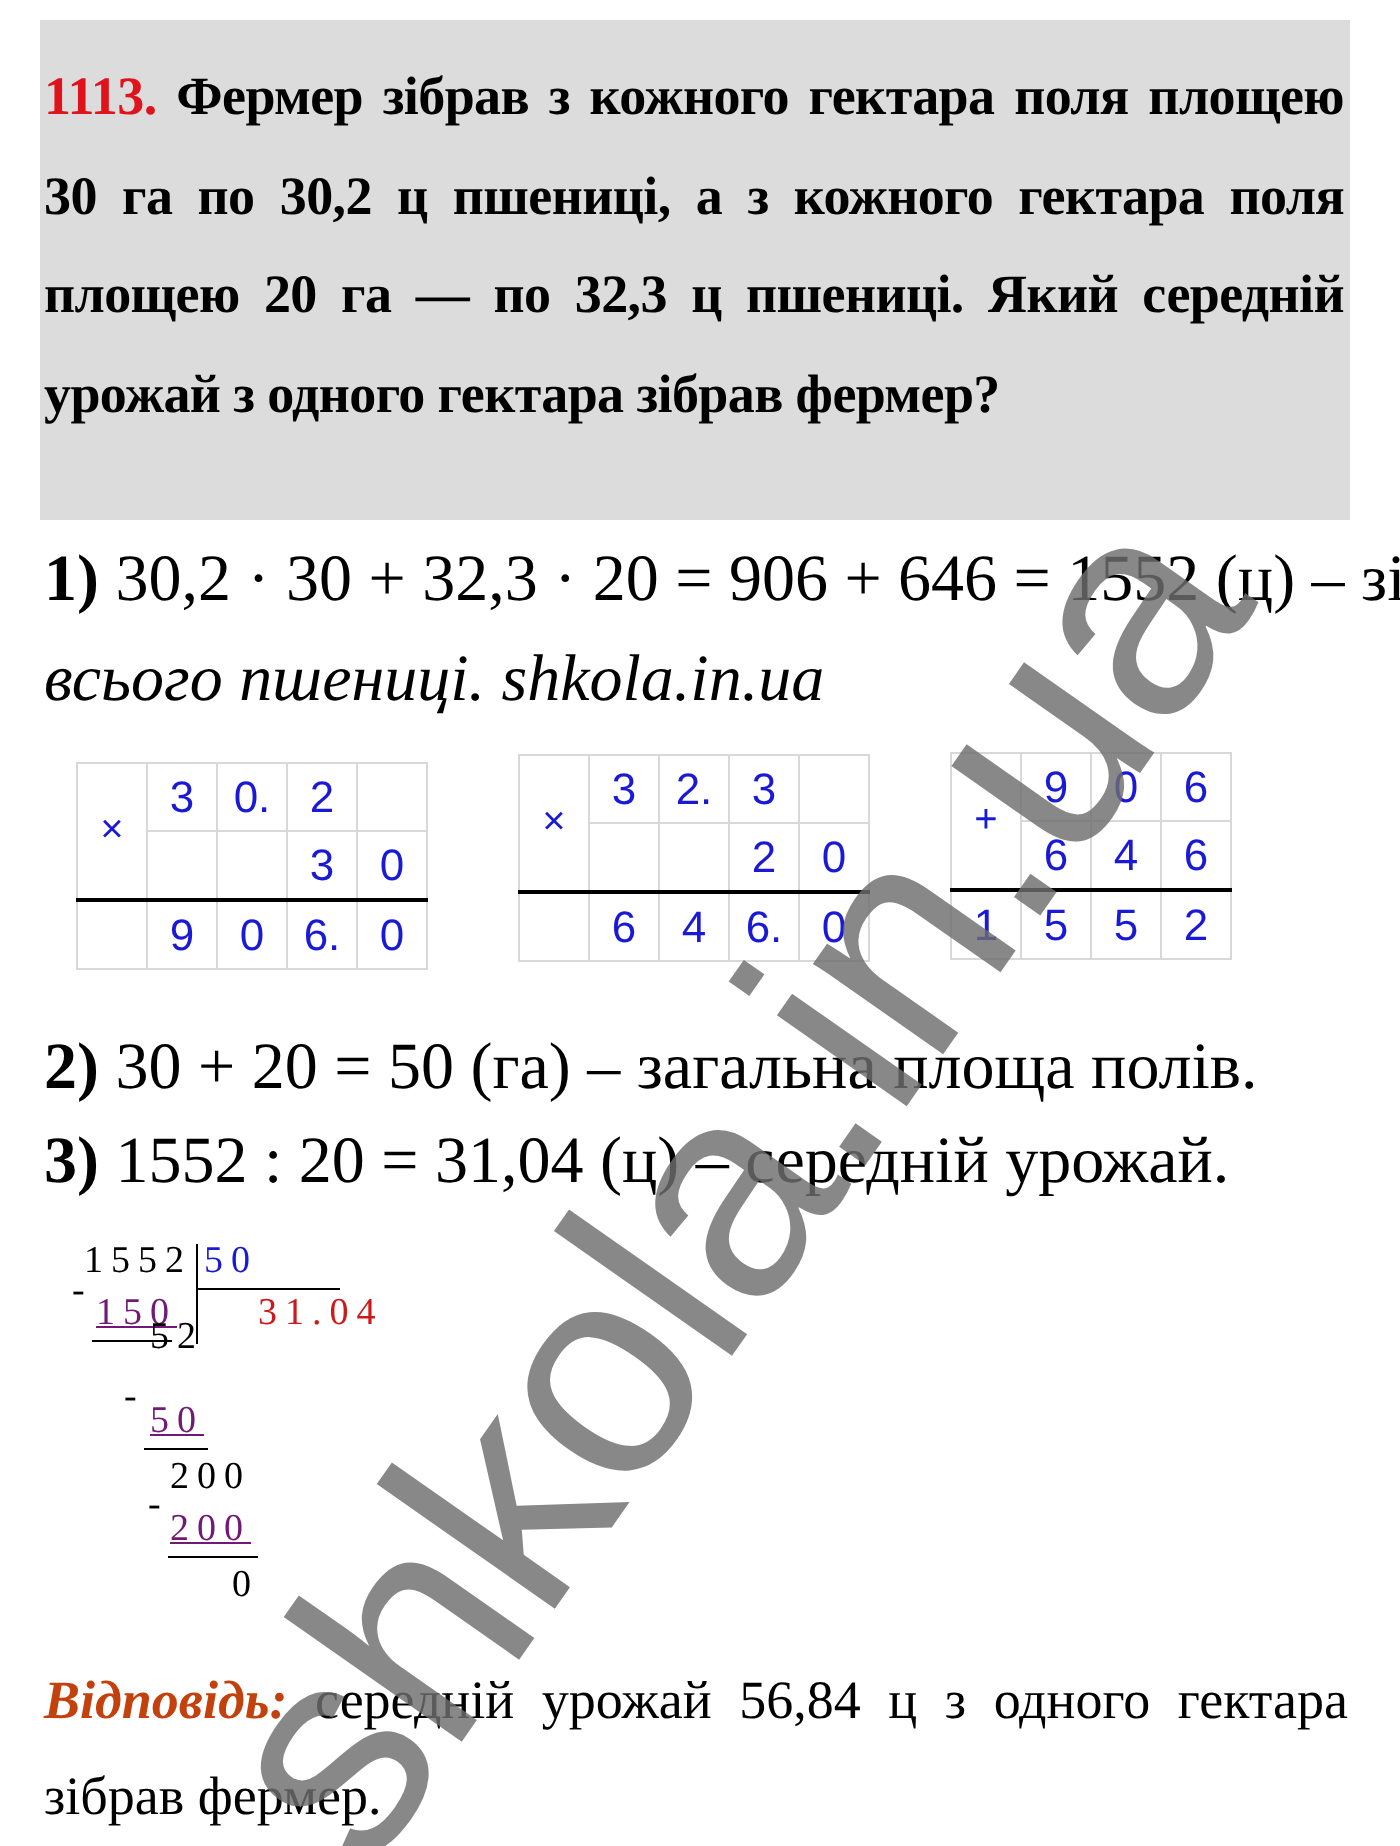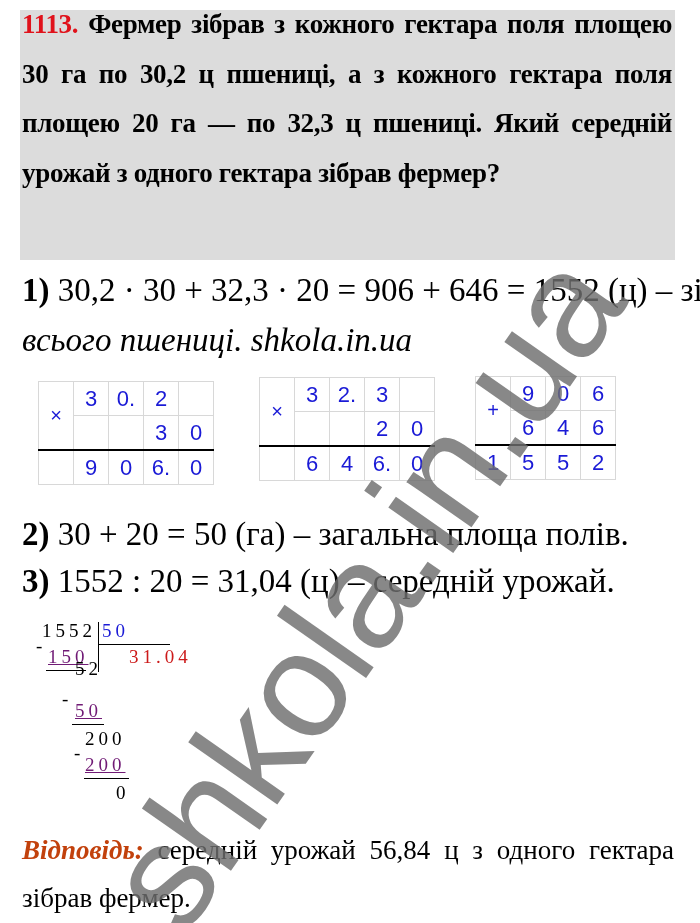--- a/index.html
+++ b/index.html
@@ -5,21 +5,21 @@
   html, body { margin:0; padding:0; }
   body {
     width:700px; height:923px; background:#ffffff; position:relative; overflow:hidden;
     font-family:"Liberation Serif", serif; color:#000;
   }
   .task-box {
     position:absolute; left:20px; top:10px; width:655px; height:250px;
     background:#dcdcdc;
   }
   .task-text {
-    position:absolute; left:22px; top:0; width:650px;
+    position:absolute; left:22px; top:24px; width:650px;
     font-weight:bold; font-size:27px; line-height:49.5px;
     text-align:justify; text-align-last:left;
     font-family:"Liberation Serif", serif;
     letter-spacing:-0.3px;
   }
   .task-num { color:#e0121b; }
   .line { position:absolute; left:22px; font-size:33px; white-space:nowrap; }
   .step-num { font-weight:bold; }
   .grid { position:absolute; border-collapse:collapse; }
   .grid td {

